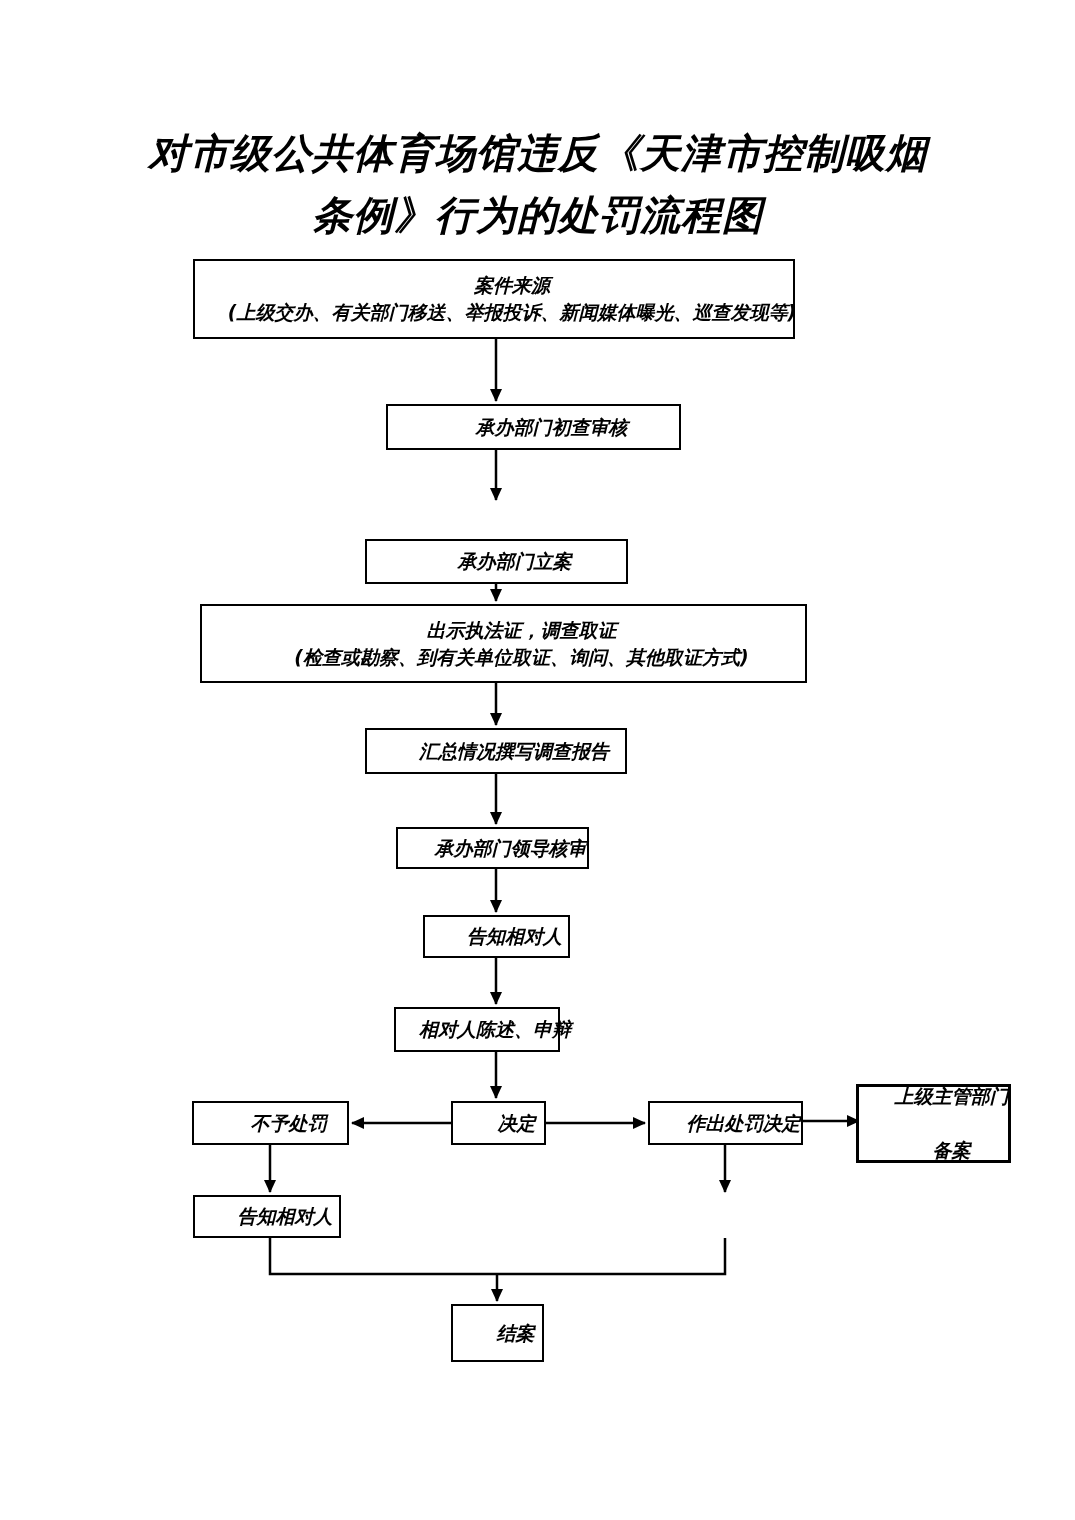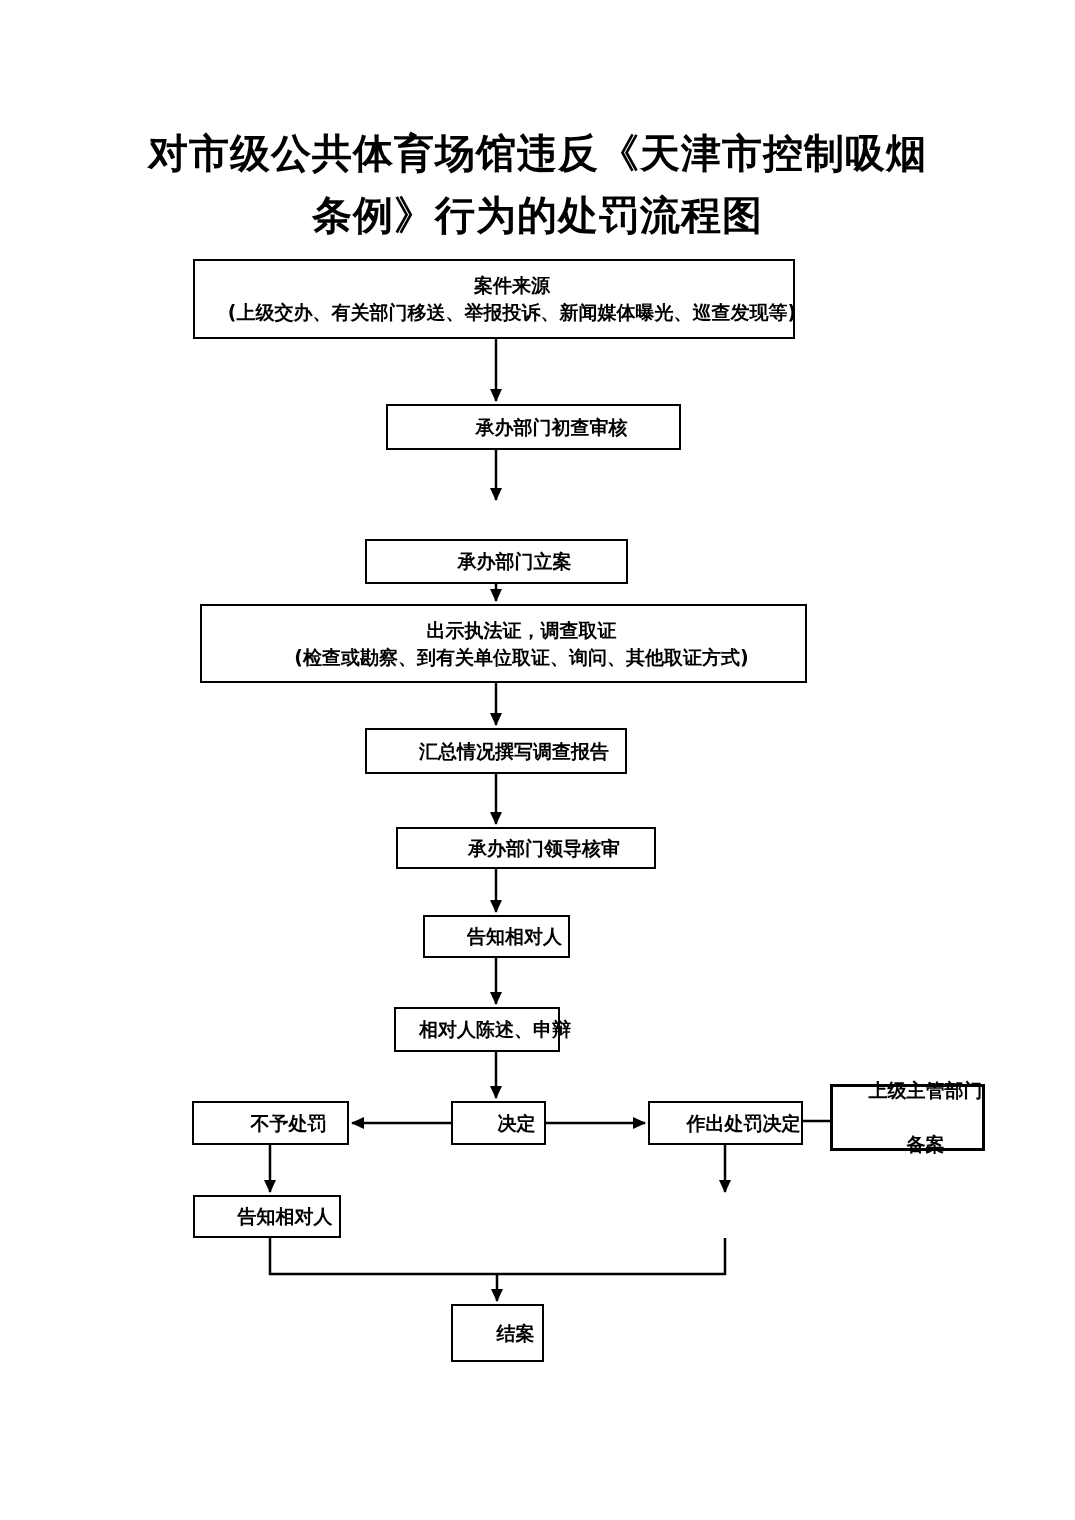--- a/index.html
+++ b/index.html
@@ -8,20 +8,21 @@
     background: #ffffff;
   }
   #canvas {
     position: relative;
     width: 1075px;
     height: 1520px;
     background: #ffffff;
     font-family: "DejaVu Sans", "Liberation Sans", sans-serif;
     color: #000000;
     overflow: hidden;
+    font-style: italic;
   }
   #title {
     position: absolute;
     top: 122px;
     left: 0;
     width: 1075px;
     text-align: center;
     font-size: 40px;
     font-weight: bold;
     line-height: 62px;
@@ -51,27 +52,27 @@
     width: 1075px;
     height: 1520px;
     z-index: 1;
   }
   
   #n-case-source        { left: 193px; top: 259px;  width: 602px; height: 80px; }
   #n-initial-review     { left: 350px; top: 404px;  width: 295px; height: 46px; margin-left: 36px; }
   #n-case-filing        { left: 365px; top: 503px;  width: 263px; height: 45px; margin-top: 36px; }
   #n-evidence           { left: 200px; top: 604px;  width: 607px; height: 79px; }
   #n-report             { left: 365px; top: 728px;  width: 262px; height: 46px; text-align: right; }
-  #n-leader-review      { left: 396px; top: 827px;  width: 260px; height: 42px; }
+  #n-leader-review      { left: 396px; top: 827px;  width: 193px; height: 42px; }
   #n-notify-party       { left: 423px; top: 915px;  width: 147px; height: 43px; }
   #n-statement-defense  { left: 394px; top: 1007px; width: 166px; height: 45px; }
   #n-no-penalty         { left: 192px; top: 1101px; width: 157px; height: 44px; }
   #n-decision           { left: 451px; top: 1101px; width: 95px;  height: 44px; }
   #n-penalty-decision   { left: 648px; top: 1101px; width: 155px; height: 44px; }
-  #n-superior-record    { left: 830px; top: 1084px; width: 155px; height: 67px; gap: 27px; }
+  #n-superior-record    { left: 856px; top: 1084px; width: 155px; height: 79px; gap: 27px; }
   #n-notify-party-2     { left: 193px; top: 1195px; width: 148px; height: 43px; }
   #n-deliver-decision   { left: 627px; top: 1195px; width: 197px; height: 43px; }
   #n-case-closed        { left: 451px; top: 1304px; width: 93px;  height: 58px; }
 </style>
 </head>
 <body>
 
 <div id="canvas" style="background: rgb(255, 255, 255); color: rgb(0, 0, 0);">
 
   <div id="title">

